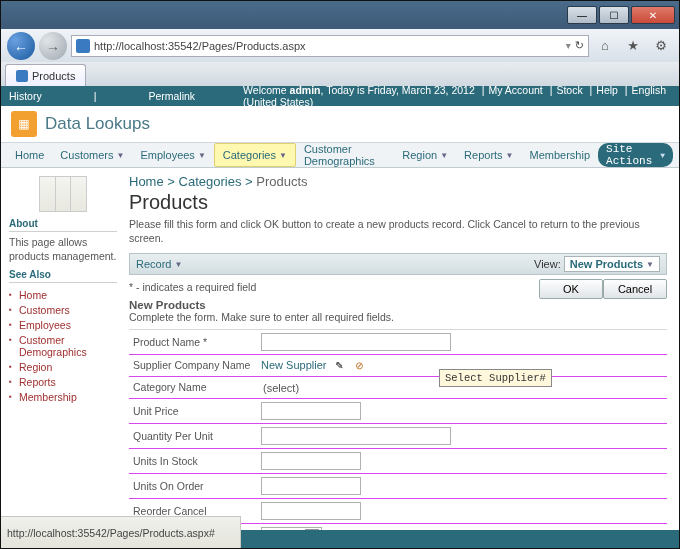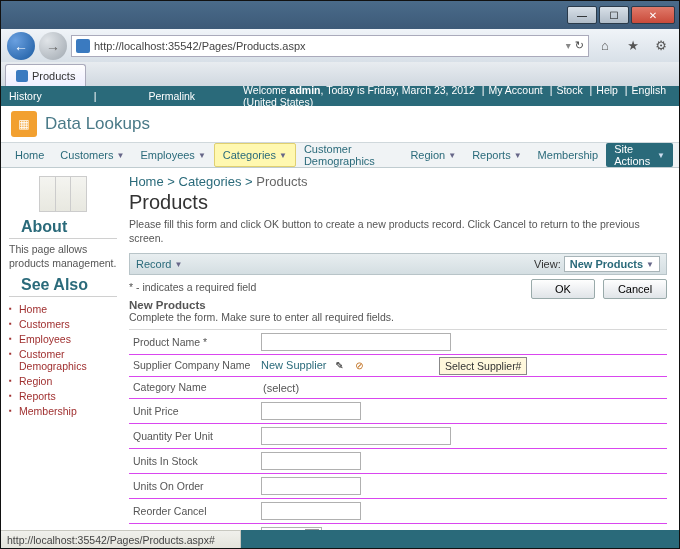--- a/index.html
+++ b/index.html
@@ -21,60 +21,60 @@
 .topstrip a { color: #fff; text-decoration: none; }
 .topstrip .sep { margin: 0 4px; }
 .topstrip .right { margin-left: auto; }
 .brand { height: 36px; display: flex; align-items: center; padding: 0 10px; gap: 8px; background: #fff; }
 .brand .logo { width: 26px; height: 26px; background: #f2a030; border-radius: 3px; display: flex; align-items: center; justify-content: center; color: #fff; font-size: 12px; }
 .brand .title { font-size: 17px; color: #4a7a88; }
 .menubar { height: 26px; background: #f0f3f5; border-top: 1px solid #d0d8dc; border-bottom: 1px solid #c0ccd0; display: flex; align-items: stretch; padding: 0 6px; gap: 0; font-size: 11px; }
 .menubar .mi { padding: 0 8px; display: flex; align-items: center; color: #2a6a7a; cursor: pointer; gap: 3px; border-radius: 2px; }
 .menubar .mi.hl { background: #fff8b0; border: 1px solid #e0d070; }
 .menubar .spacer { flex: 1; }
-.menubar .mi.site { background: #2a6a7a; color: #fff; border-radius: 2px; }
+.menubar .mi.site { background: #2a6a7a; color: #fff; border-radius: 10px; font-family: Liberation Mono, monospace; }
 .caret { font-size: 8px; color: #668; }
 .mi.site .caret { color: #cde; }
 .mainrow { display: flex; height: calc(100% - 20px - 36px - 26px - 18px); }
 .sidecol { width: 124px; padding: 6px 8px; }
 .sideimg { width: 48px; height: 36px; margin: 2px auto 6px; background: linear-gradient(#f4f4f0,#e8e8e0); border: 1px solid #ccc; display: flex; }
 .sideimg div { flex:1; border-right:1px solid #ccc; }
 .sideimg div:last-child { border-right:none; }
-.sidecol h4 { font-size: 16px; color: #2a6a7a; margin: 6px 12px 2px; font-weight: bold; }
+.sidecol h4 { font-size: 10px; color: #2a6a7a; margin: 6px 0 2px; font-weight: bold; }
 .sidecol hr { border: none; border-top: 1px solid #d0d0d0; margin: 2px 0 4px; }
 .sidecol .desc { font-size: 10.5px; color: #555; line-height: 1.3; }
 .sidecol ul { list-style: none; }
 .sidecol li { font-size: 10.5px; color: #a03030; padding: 1.5px 0 1.5px 10px; position: relative; cursor: pointer; }
 .sidecol li::before { content: "▪"; position: absolute; left: 0; color: #a03030; font-size: 8px; top: 3px; }
 .maincol { flex: 1; padding: 4px 12px 4px 4px; overflow: hidden; }
 .crumb { font-size: 13px; color: #2a6a7a; padding: 2px 0; }
 .crumb .cur { color: #666; }
 .ptitle { font-size: 20px; color: #333; font-weight: normal; margin-bottom: 4px; }
 .instr { font-size: 10.5px; color: #555; margin-bottom: 8px; line-height: 1.3; }
 .viewbar { height: 22px; background: linear-gradient(#e8eef0,#d4dee2); border: 1px solid #b8c4c8; display: flex; align-items: center; padding: 0 6px; font-size: 11px; }
 .viewbar .rec { color: #2a6a7a; display: flex; align-items: center; gap: 3px; }
 .viewbar .vw { margin-left: auto; color: #333; }
 .viewbar .vwsel { color: #2a6a7a; font-weight: bold; border: 1px solid #a8b4b8; background: #fff; padding: 1px 5px; margin-left: 3px; display: flex; align-items: center; gap: 3px; }
 .req { font-size: 10.5px; color: #555; margin: 6px 0 3px; }
-.btnrow { float: right; display: flex; gap: 8px; margin-top: -2px; }
+.btnrow { float: right; display: flex; margin-top: -2px; }
 .winbtn { min-width: 64px; height: 20px; background: linear-gradient(#fefefe,#e0e4e8); border: 1px solid #9aa; border-radius: 2px; font-size: 11px; padding: 0 12px; cursor: pointer; }
 .secttitle { font-size: 11.5px; font-weight: bold; color: #555; clear: both; margin-top: 4px; }
 .sectsub { font-size: 10.5px; color: #555; margin-bottom: 6px; }
 .form { border-top: 1px solid #d8d8d8; }
 .frow { display: flex; border-bottom: 1px solid #d946ef; padding: 3px 0; align-items: center; min-height: 22px; position: relative; }
 .frow .lbl { width: 132px; font-size: 10.5px; color: #555; padding-left: 4px; line-height: 1.2; }
 .frow .fld { flex: 1; }
 .tinput { width: 190px; height: 18px; border: 1px solid #b0b0b0; background: #fff; font-size: 11px; padding: 0 3px; }
 .selbox { height: 18px; border: 1px solid #b0b0b0; background: #fff; display: inline-flex; align-items: center; font-size: 11px; padding: 0 2px 0 4px; color: #333; }
 .selbox .ar { width: 14px; height: 14px; border: 1px solid #999; background: linear-gradient(#f4f4f4,#d8d8d8); margin-left: 3px; display: flex; align-items: center; justify-content: center; font-size: 8px; }
 .nslink { color: #2a6a7a; font-size: 11px; }
 .iconbtn { display: inline-flex; width: 14px; height: 14px; align-items: center; justify-content: center; font-size: 10px; margin-left: 3px; vertical-align: middle; }
-.tooltip { position: absolute; left: 310px; top: 2px; background: #fff8dc; border: 1px solid #888; padding: 2px 5px; font-size: 10.5px; color: #333; white-space: nowrap; }
+.tooltip { position: absolute; left: 310px; top: 14px; background: #fff8dc; border: 1px solid #888; padding: 2px 5px; font-size: 10.5px; color: #333; white-space: nowrap; font-family: Liberation Mono, monospace; }
 .footer { height: 18px; background: #2a6a7a; color: #cde; font-size: 10px; display: flex; align-items: center; padding: 0 10px; }
-.statusbar { position: absolute; bottom: 0; left: 0; height: 18px; background: linear-gradient(#f0f0ec,#e4e4dc); border-top: 1px solid #c8c8c0; font-size: 10.5px; color: #444; padding: 0 6px; display: flex; align-items: center; width: 240px; border-right: 1px solid #c8c8c0; }
+.statusbar { position: absolute; bottom: 0; left: 0; height: 32px; background: linear-gradient(#f0f0ec,#e4e4dc); border-top: 1px solid #c8c8c0; font-size: 10.5px; color: #444; padding: 0 6px; display: flex; align-items: center; width: 240px; border-right: 1px solid #c8c8c0; }
 </style>
 </head>
 <body>
 
 <div class="titlebar">
   <div class="btn">—</div>
   <div class="btn">☐</div>
   <div class="btn close">✕</div>
 </div>
 

